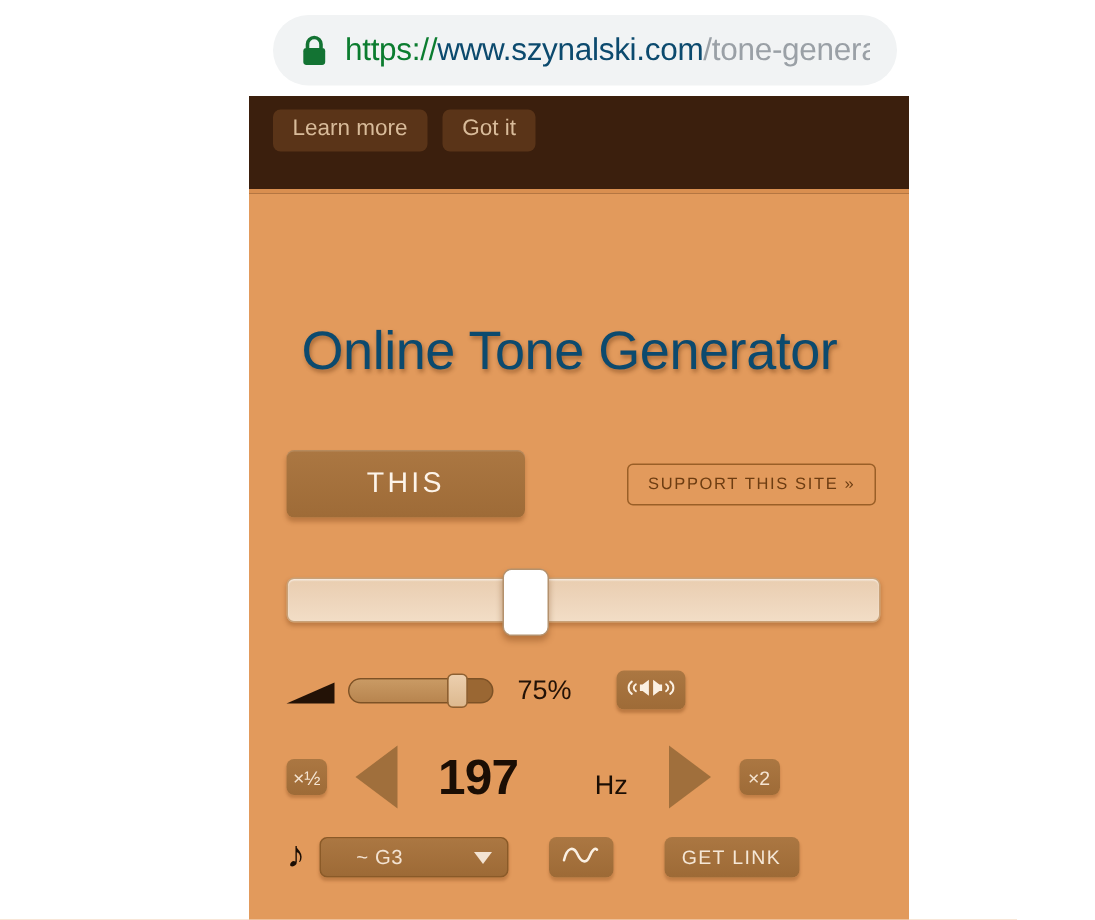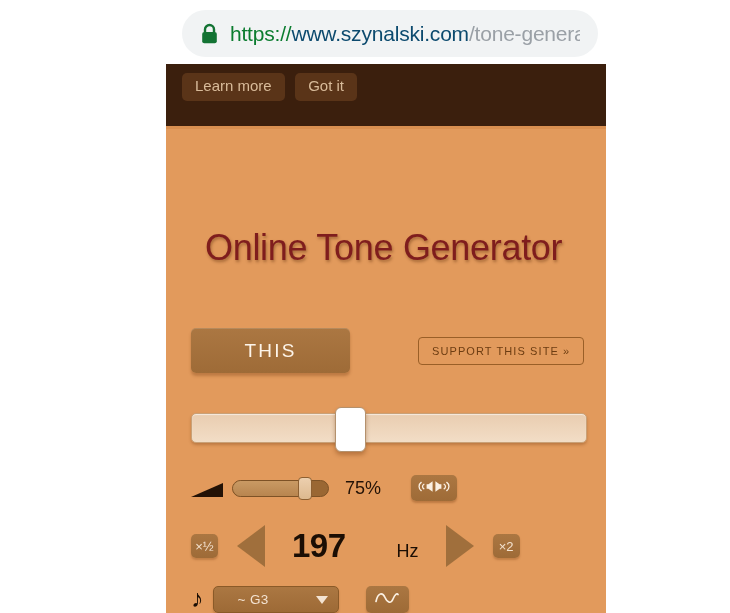--- a/index.html
+++ b/index.html
@@ -84,26 +84,26 @@
     border-radius: 5px;
     border: none;
     font-family: "Liberation Sans", sans-serif;
     cursor: pointer;
     margin-right: 6px;
     line-height: 18px;
   }
 
   
   #title {
-    color: #7f1d1d;
+    color: #0c4a6e;
     font-size: 36px;
     font-weight: normal;
     letter-spacing: -0.3px;
-    margin: 14px;
-    padding: 84px 0 0 25px;
+    margin: 0;
+    padding: 84px 0 0 35px;
     text-shadow: 1px 2px 3px rgba(90,45,10,0.45);
   }
 
   
   #row-play {
     display: flex;
     align-items: center;
     padding: 45px 0 0 25px;
   }
   #play-button {
@@ -433,15 +433,16 @@
       <span id="note-value">~ G3</span>
       <span id="note-caret"></span>
     </div>
     <button id="wave-button">
       <span>
         <svg width="26" height="16" viewBox="0 0 26 16">
           <path d="M2 11.5C4 2.5 8.5 2 11 7.5s6 6.5 8 1.5S23 3 24 4.5" fill="none" stroke="#fbf0e2" stroke-width="1.7" stroke-linecap="round"></path>
         </svg>
       </span>
     </button>
+    <button id="getlink-button">GET LINK</button>
   </div>
 
 </div>
 
 </body></html>

